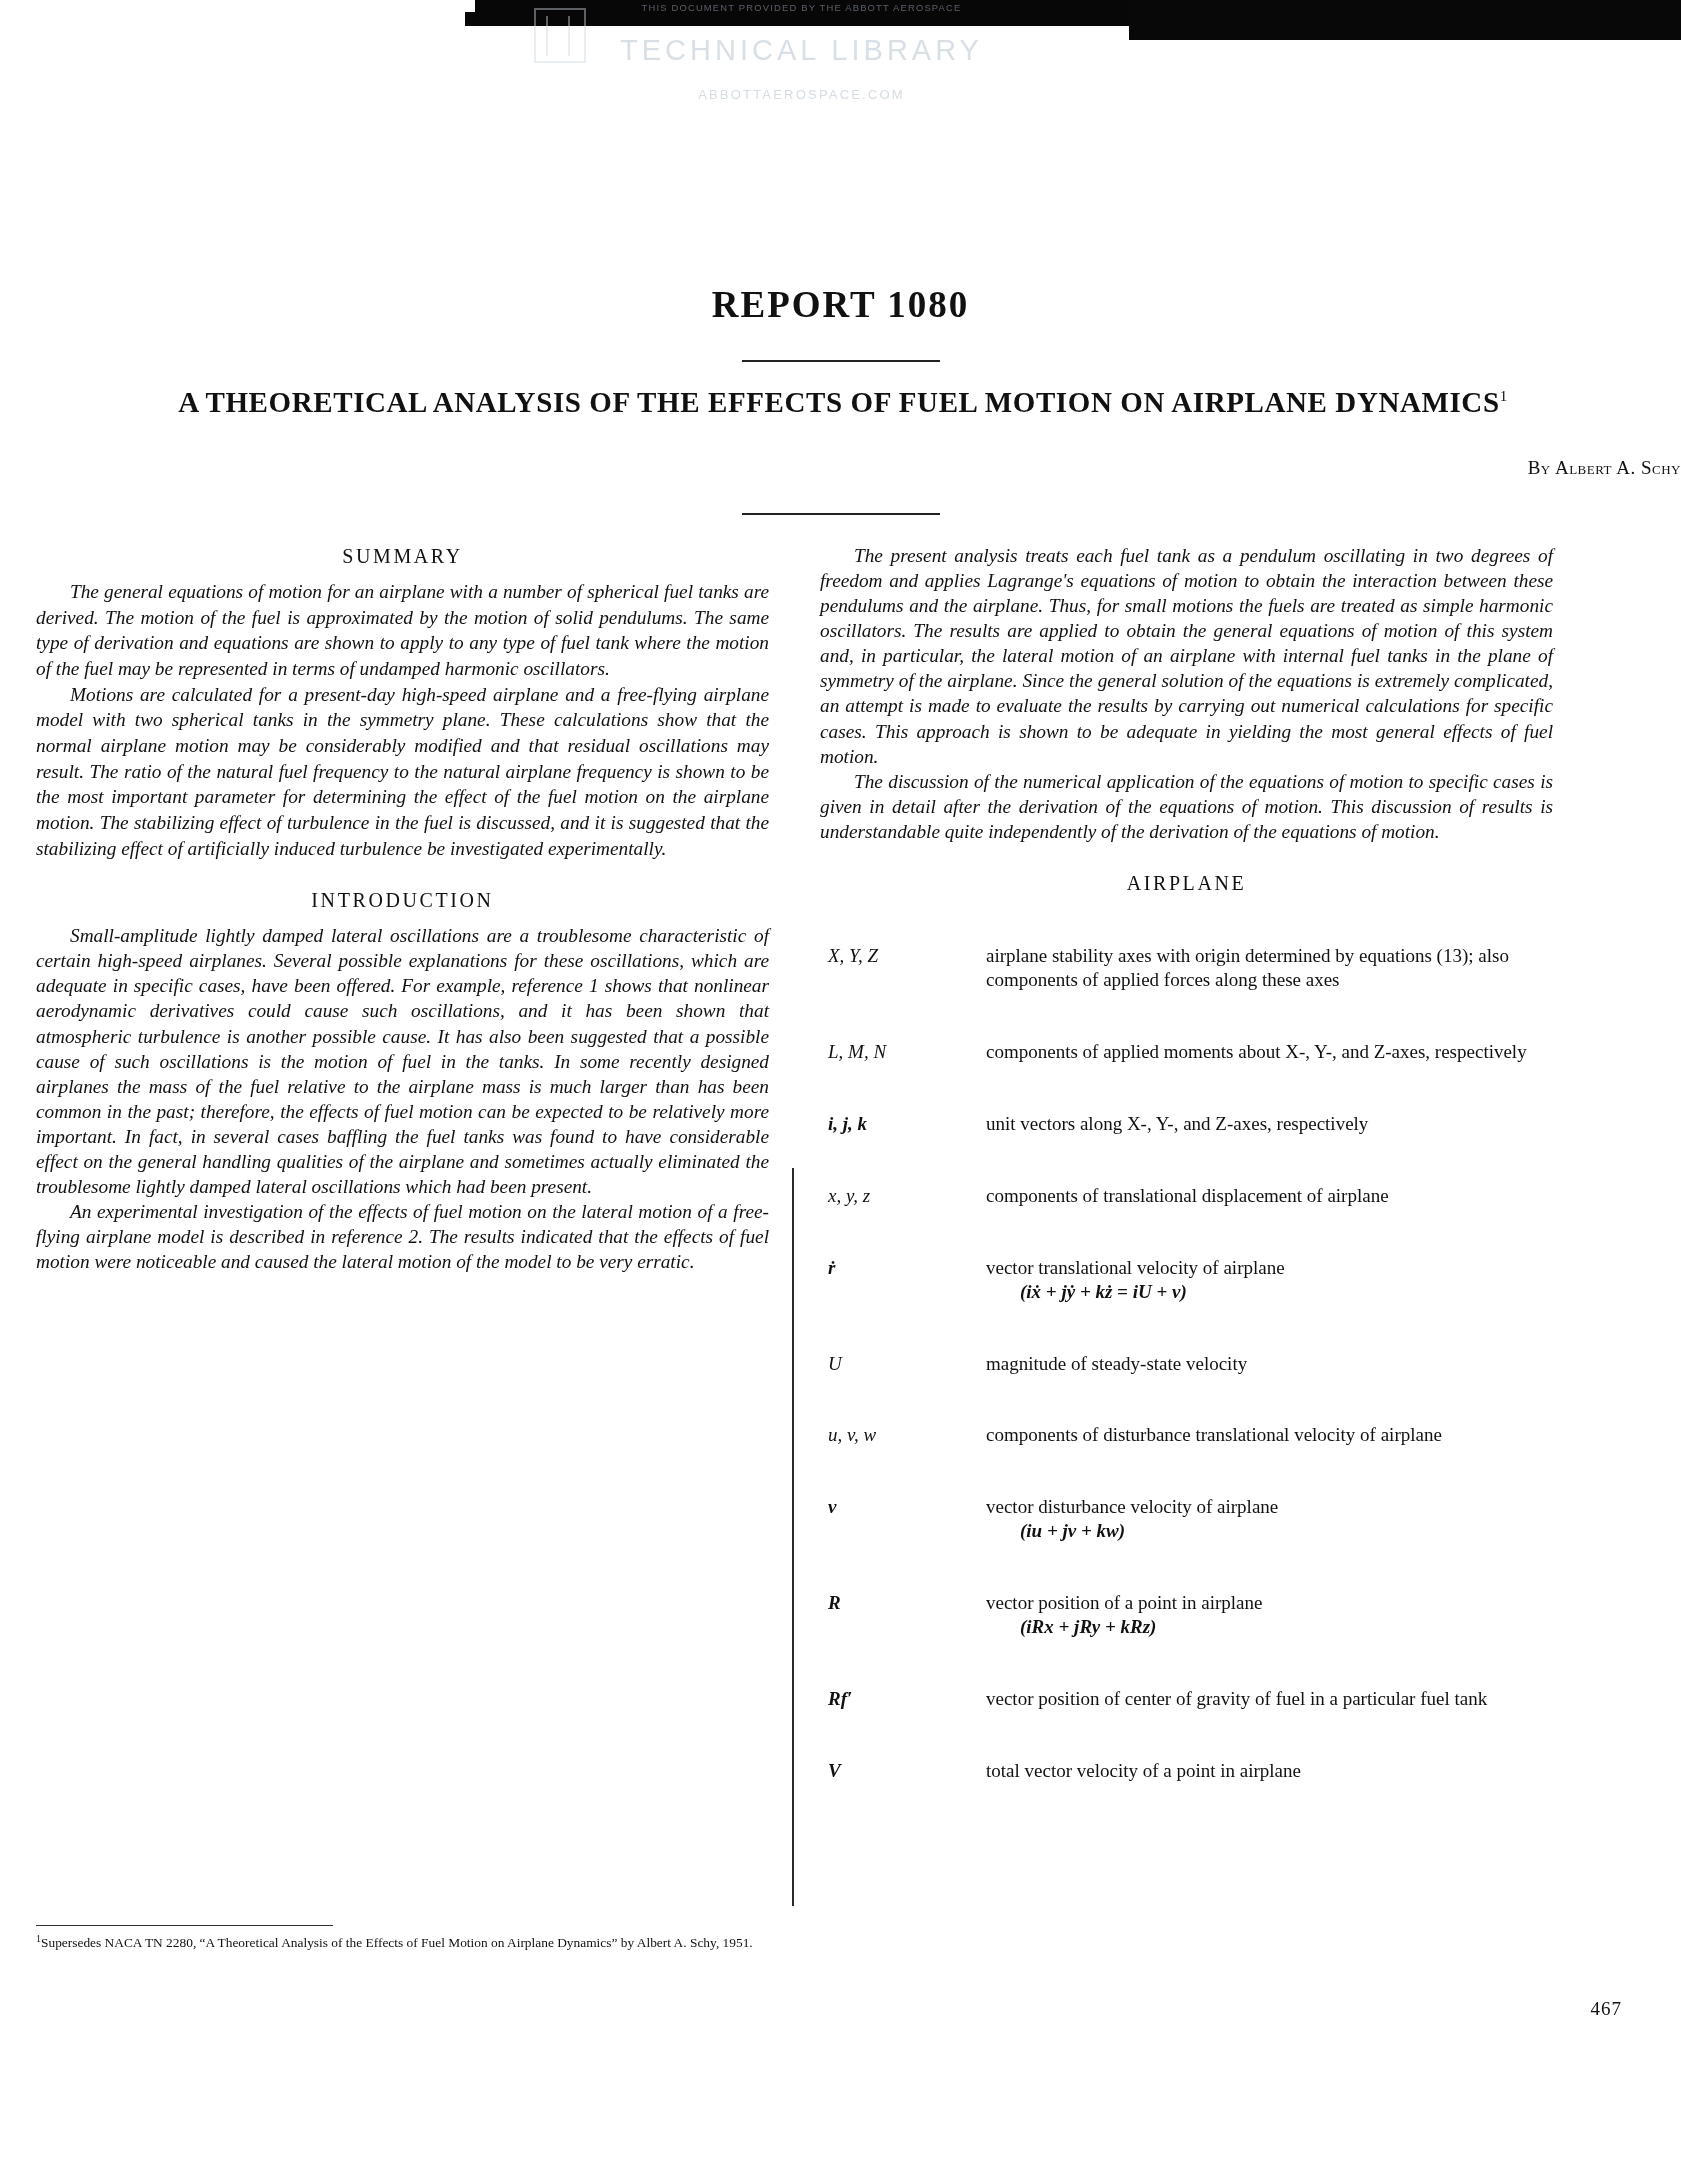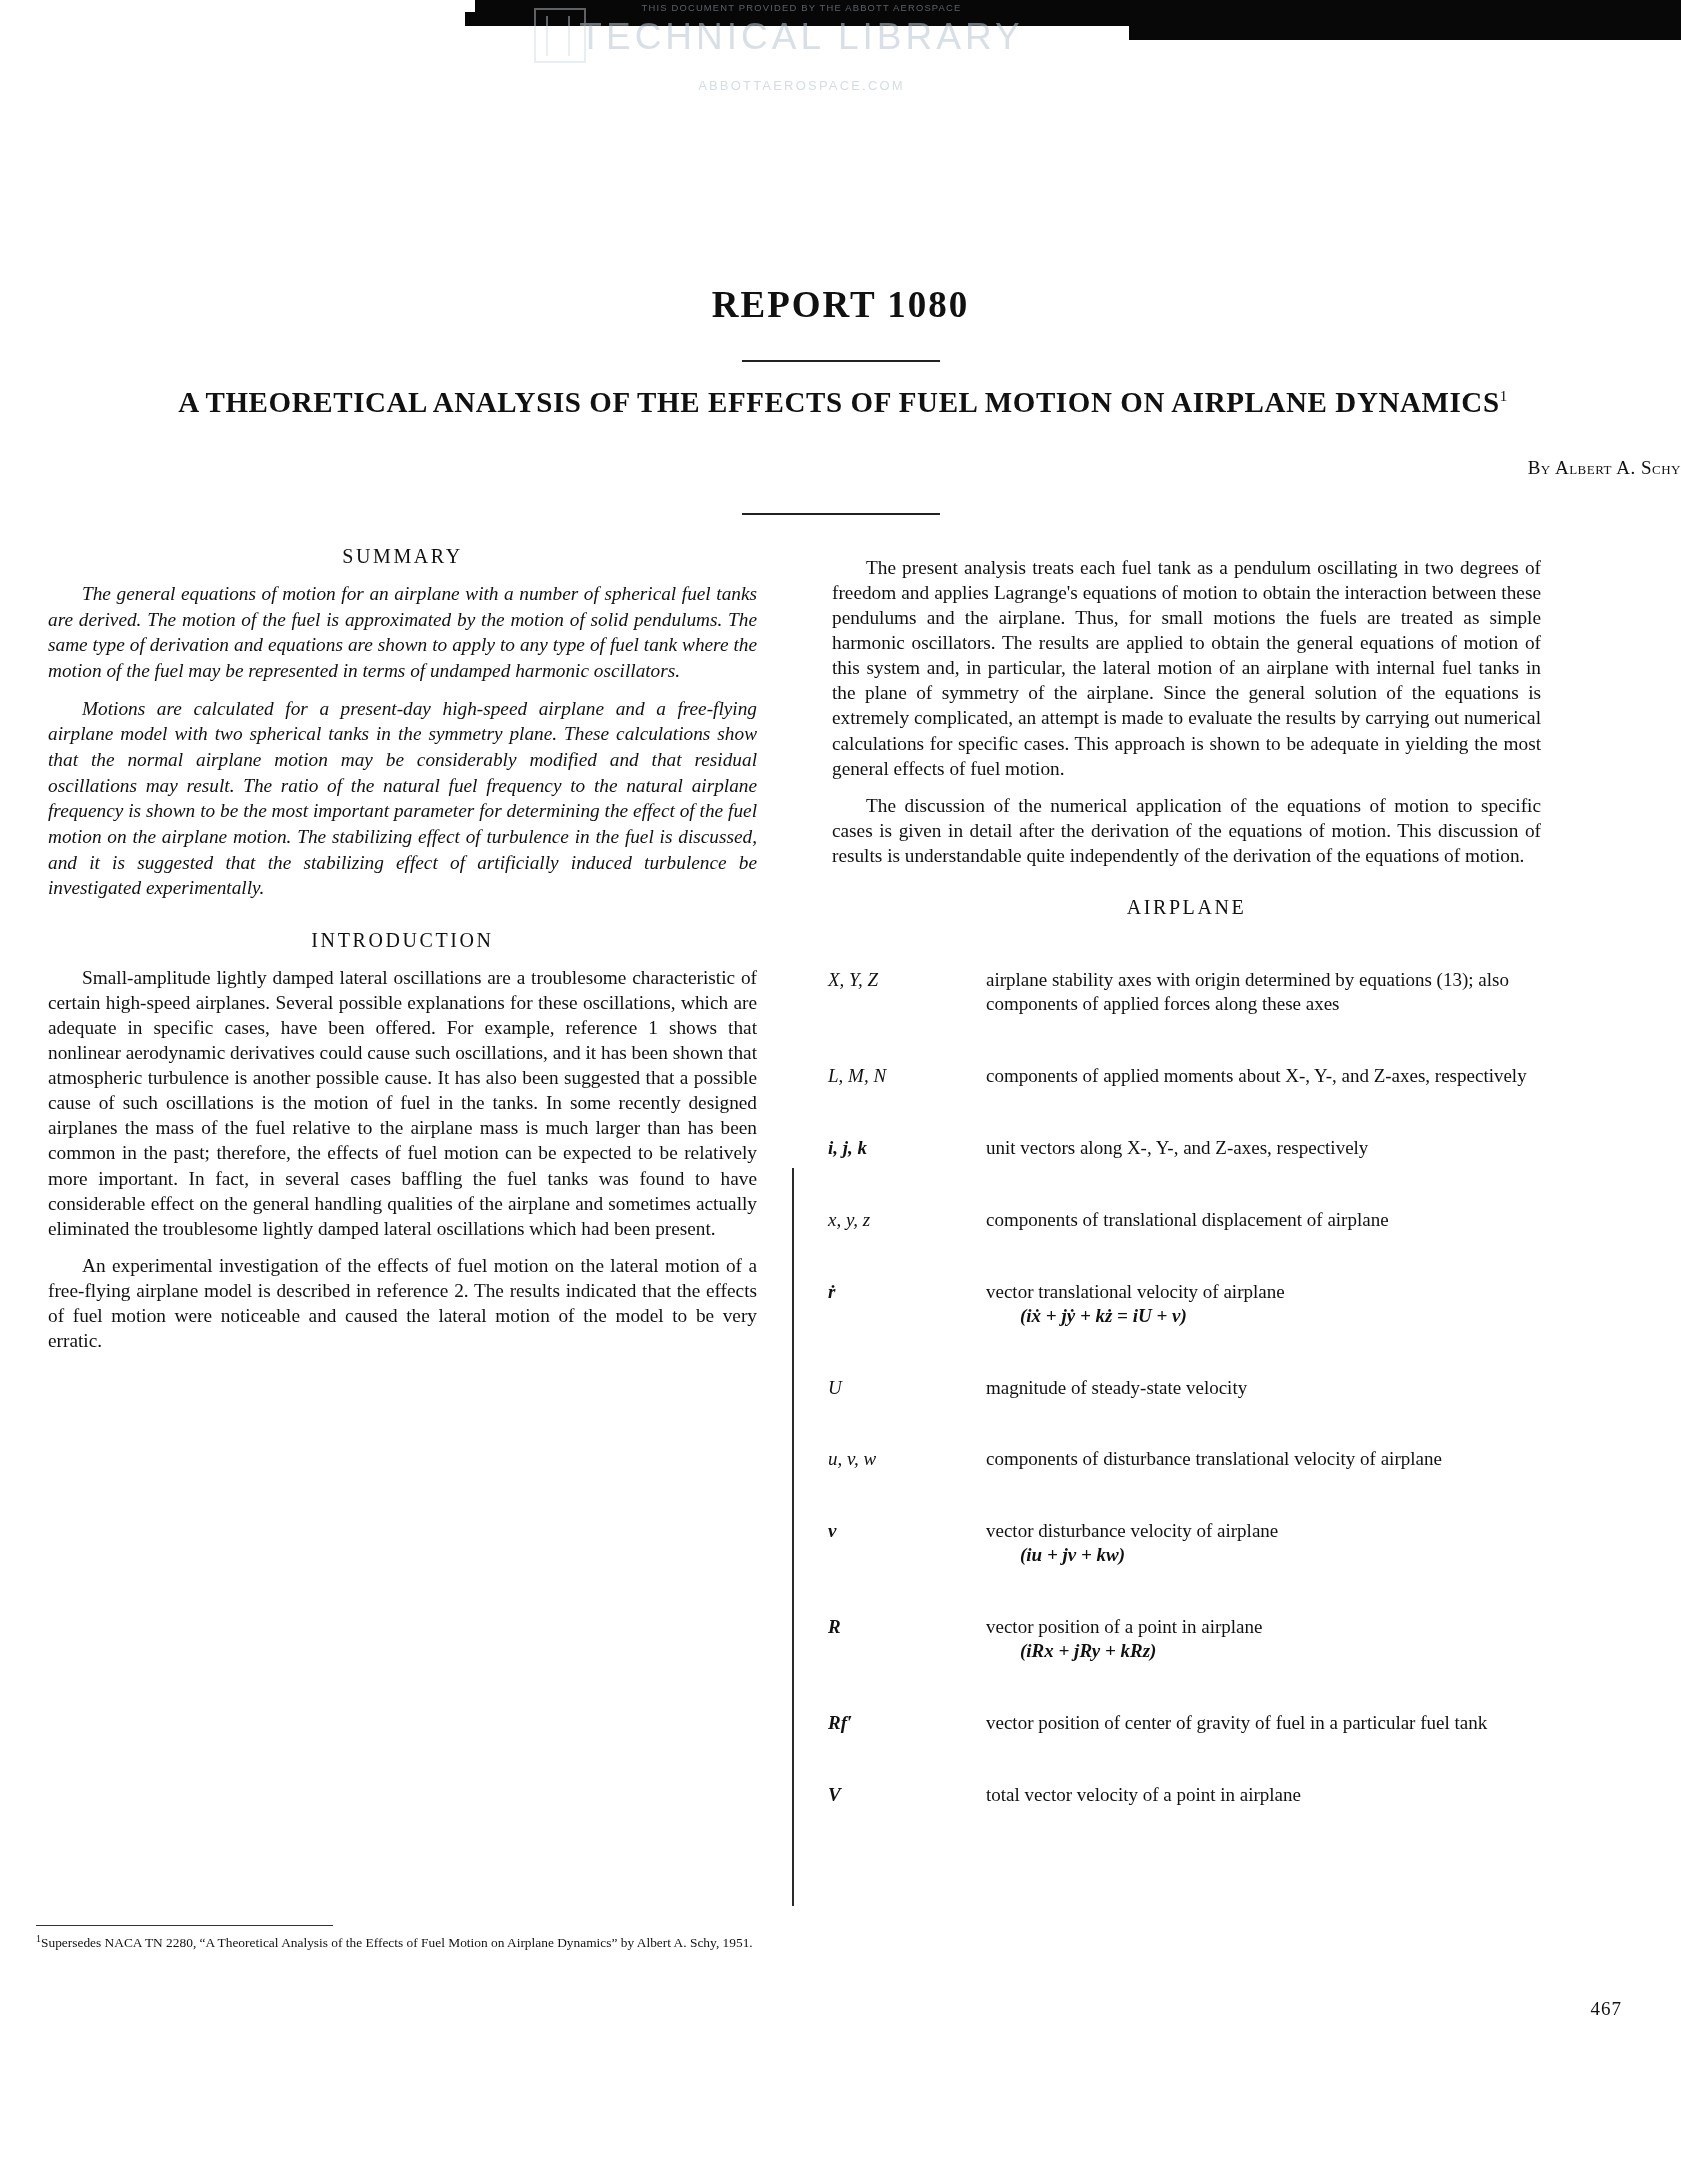--- a/index.html
+++ b/index.html
@@ -46,24 +46,24 @@
   .wm-line1 {
     font-family: "Liberation Sans", sans-serif;
     font-size: 9.4px;
     letter-spacing: 1.2px;
     color: #9aa7b4;
     text-transform: uppercase;
     white-space: nowrap;
   }
   .wm-title {
     font-family: "Liberation Sans", sans-serif;
-    font-size: 37px;
+    font-size: 29px;
     letter-spacing: 4px;
     color: #b9c6d2;
-    margin-top: 3px;
+    margin-top: 21px;
     white-space: nowrap;
   }
   .wm-sub {
     font-family: "Liberation Sans", sans-serif;
     font-size: 13px;
     letter-spacing: 2.2px;
     color: #b3c0cc;
     margin-top: 20px;
     white-space: nowrap;
   }
@@ -157,22 +157,23 @@
   h2.sec {
     font-size: 20px;
     font-weight: normal;
     letter-spacing: 2.6px;
     text-align: center;
     margin: 0 0 10px 0;
   }
   h2.sec.spaced { margin-top: 26px; }
 
   p {
-    margin: 12px;
+    margin: 0;
     text-indent: 34px;
+    font-style: italic;
   }
 
   .summary-text {
     font-style: italic;
     font-size: 19.3px;
     line-height: 1.33;
   }
 
   
   .symbols {

